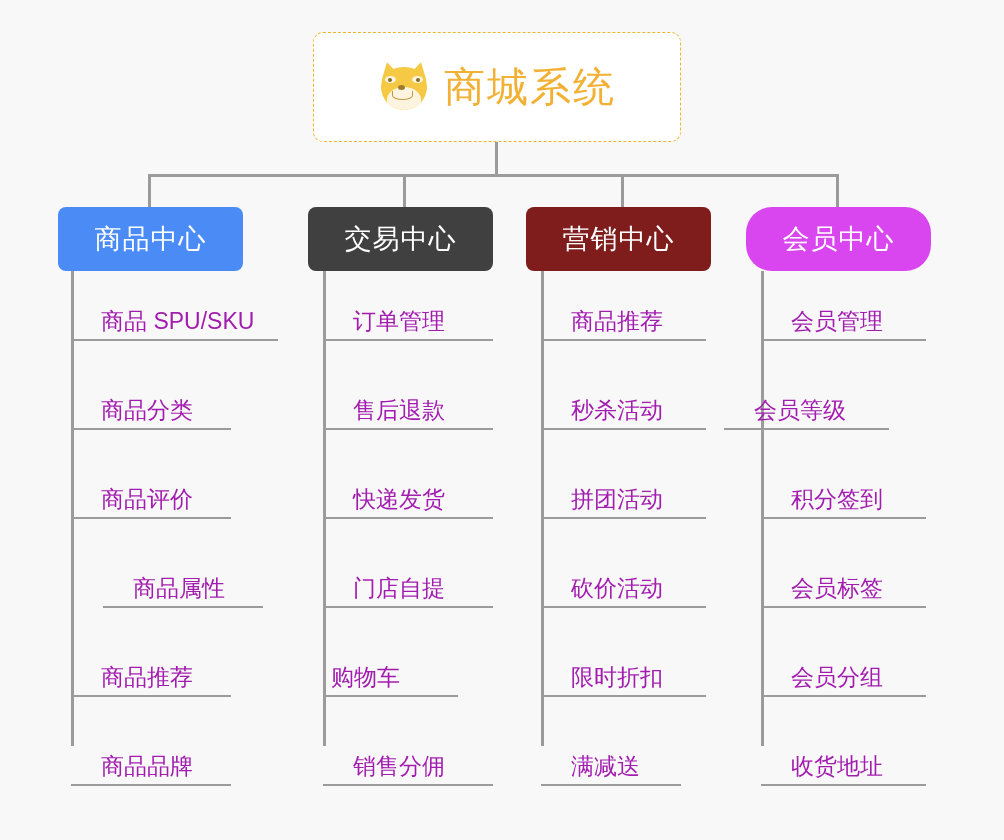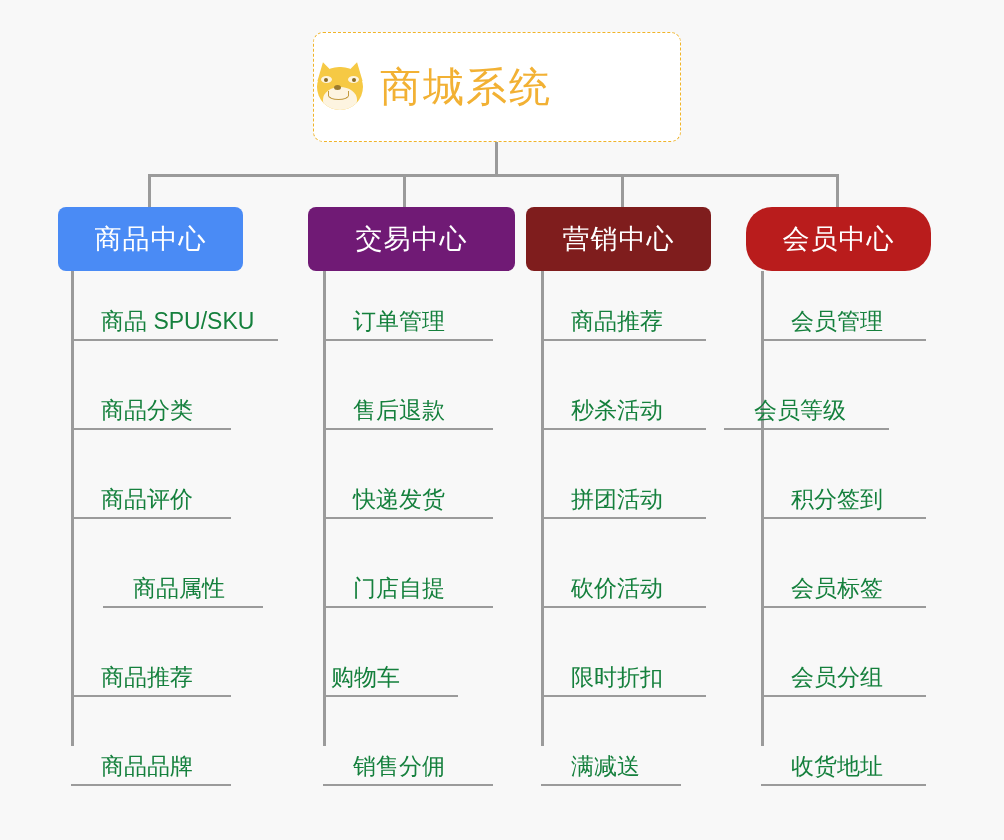--- a/index.html
+++ b/index.html
@@ -28,21 +28,21 @@
     left: 313px;
     top: 32px;
     width: 368px;
     height: 110px;
     box-sizing: border-box;
     background: #ffffff;
     border: 1px dashed #f0b429;
     border-radius: 10px;
     display: flex;
     align-items: center;
-    justify-content: flex-start;
+    justify-content: center;
     gap: 14px;
   }
   .root-title {
     font-size: 41px;
     color: #f2b134;
     letter-spacing: 2px;
     line-height: 1;
     white-space: nowrap;
   }
 
@@ -150,21 +150,21 @@
   .leaf {
     position: absolute;
     box-sizing: border-box;
     height: 30px;
     border-bottom: 2px solid #9b9b9b;
     display: flex;
     align-items: flex-end;
     padding-left: 30px;
     padding-bottom: 2px;
     font-size: 23px;
-    color: #15803d;
+    color: #a21caf;
     white-space: nowrap;
   }
 </style>
 </head>
 <body>
 
 <div id="diagram-root">
 
   <div class="root-node">
     <div class="dog-icon">
@@ -204,21 +204,21 @@
       <div class="leaf" style="left: 71px; top: 578px; width: 160px; margin-left: 32px;">
         <span>商品属性</span>
       </div>
       <div class="leaf" style="left: 71px; top: 667px; width: 160px;">
         <span>商品推荐</span>
       </div>
       <div class="leaf" style="left: 71px; top: 756px; width: 160px;">
         <span>商品品牌</span>
       </div>
       <div class="conn conn-drop" style="left: 403px;"></div>
-      <div class="cat-card" style="left: 308px; width: 207px; background: #701a75;">
+      <div class="cat-card" style="left: 308px; width: 185px; background: #404040;">
         <span>交易中心</span>
       </div>
       <div class="spine" style="left: 323px; height: 475px;"></div>
       <div class="leaf" style="left: 323px; top: 311px; width: 170px;">
         <span>订单管理</span>
       </div>
       <div class="leaf" style="left: 323px; top: 400px; width: 170px;">
         <span>售后退款</span>
       </div>
       <div class="leaf" style="left: 323px; top: 489px; width: 170px;">
@@ -250,21 +250,21 @@
       <div class="leaf" style="left: 541px; top: 578px; width: 165px;">
         <span>砍价活动</span>
       </div>
       <div class="leaf" style="left: 541px; top: 667px; width: 165px;">
         <span>限时折扣</span>
       </div>
       <div class="leaf" style="left: 541px; top: 756px; width: 140px;">
         <span>满减送</span>
       </div>
       <div class="conn conn-drop" style="left: 836px;"></div>
-      <div class="cat-card" style="left: 746px; width: 185px; background: #b91c1c; border-radius: 26px;">
+      <div class="cat-card" style="left: 746px; width: 185px; background: #d946ef; border-radius: 26px;">
         <span>会员中心</span>
       </div>
       <div class="spine" style="left: 761px; height: 475px;"></div>
       <div class="leaf" style="left: 761px; top: 311px; width: 165px;">
         <span>会员管理</span>
       </div>
       <div class="leaf" style="left: 724px; top: 400px; width: 165px;">
         <span>会员等级</span>
       </div>
       <div class="leaf" style="left: 761px; top: 489px; width: 165px; text-align: right;">

